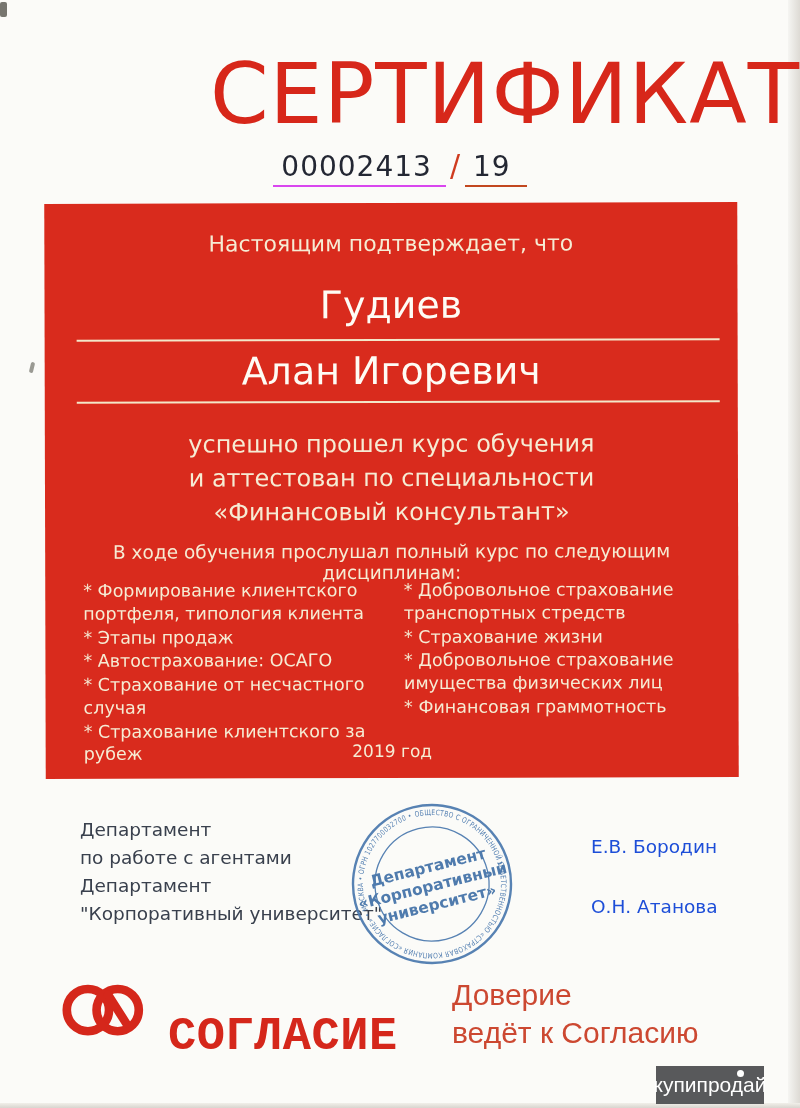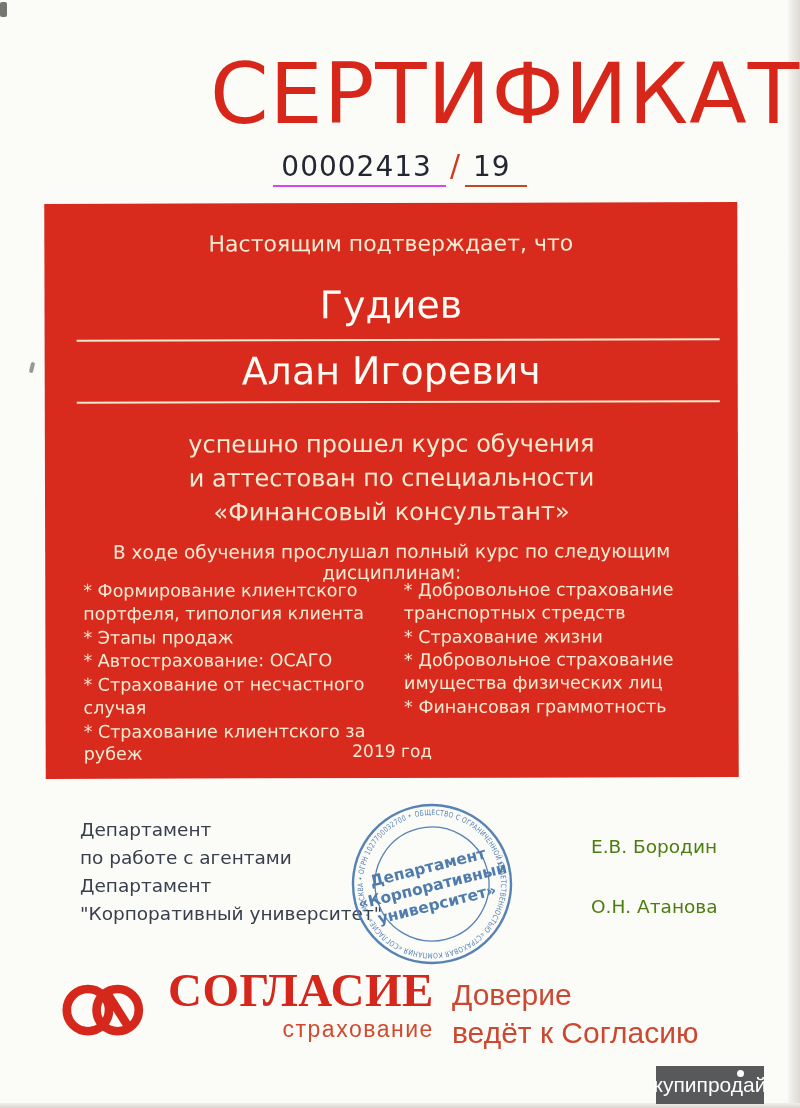--- a/index.html
+++ b/index.html
@@ -53,31 +53,31 @@
     font-size:18.5px;color:var(--cream);}
   .columns{position:absolute;top:376px;left:38px;right:24px;display:flex;gap:10px;}
   .col{width:50%;font-size:17.5px;line-height:1.3;color:var(--cream);text-align:left;}
   .col div{margin-bottom:1px;}
   .year{position:absolute;top:538px;width:100%;text-align:center;
     font-size:17px;color:var(--cream);}
 
   .dept{position:absolute;left:80px;font-size:18.5px;line-height:1.5;color:var(--ink);}
   .dept-1{top:816px}
   .dept-2{top:872px}
-  .signer{position:absolute;left:591px;font-size:18.5px;color:#4d7c0f;}
+  .signer{position:absolute;left:591px;font-size:18.5px;color:#1d4ed8;}
   .signer-1{top:836px}
   .signer-2{top:896px}
 
   .stamp{position:absolute;left:346px;top:798px;width:172px;height:172px;opacity:.93;}
 
   .brand{position:absolute;left:62px;top:966px;display:flex;align-items:flex-start;}
   .brand-rings{width:96px;height:84px;margin-right:10px;margin-top:4px;}
   .brand-textcol{display:flex;flex-direction:column;align-items:flex-end;}
-  .brand-word{font-family:Liberation Serif, serif;font-weight:700;
-    font-size:47px;letter-spacing:.5px;color:var(--brand-red);line-height:1.05;}
+  .brand-word{font-family:Liberation Mono, monospace;font-weight:700;
+    font-size:47px;letter-spacing:.5px;color:var(--brand-red);line-height:1.05;margin-top:46px;}
   .brand-sub{font-family:"Liberation Sans",sans-serif;font-size:23px;
     letter-spacing:1.5px;color:#d04a2e;margin-top:1px;}
   .slogan{position:absolute;left:452px;top:976px;
     font-family:"Liberation Sans",sans-serif;font-size:30px;line-height:1.25;
     color:var(--slogan-red);}
   .badge{position:absolute;left:656px;top:1066px;width:108px;height:38px;
     background:var(--badge-bg);color:#fff;display:flex;align-items:center;justify-content:center;
     font-family:"Liberation Sans",sans-serif;font-size:21px;}
   .badge-dot{position:absolute;top:4px;right:20px;width:7px;height:7px;border-radius:50%;background:#fff;}
 </style>
@@ -157,21 +157,20 @@
   <div class="brand">
     <svg class="brand-rings" viewBox="0 0 100 84">
       <g fill="none" stroke="#d5271b" stroke-width="9">
         <circle cx="27" cy="40" r="22"></circle>
         <circle cx="58" cy="40" r="22"></circle>
         <line x1="48" y1="24" x2="67" y2="54" stroke-linecap="round"></line>
       </g>
     </svg>
     <div class="brand-textcol">
       <div class="brand-word">СОГЛАСИЕ</div>
-      <div class="brand-sub">страхование</div>
     </div>
   </div>
 
   <div class="slogan">
     <div>Доверие</div>
     <div>ведёт к Согласию</div>
   </div>
 
   <div class="badge">
     <span>купипродай</span>

